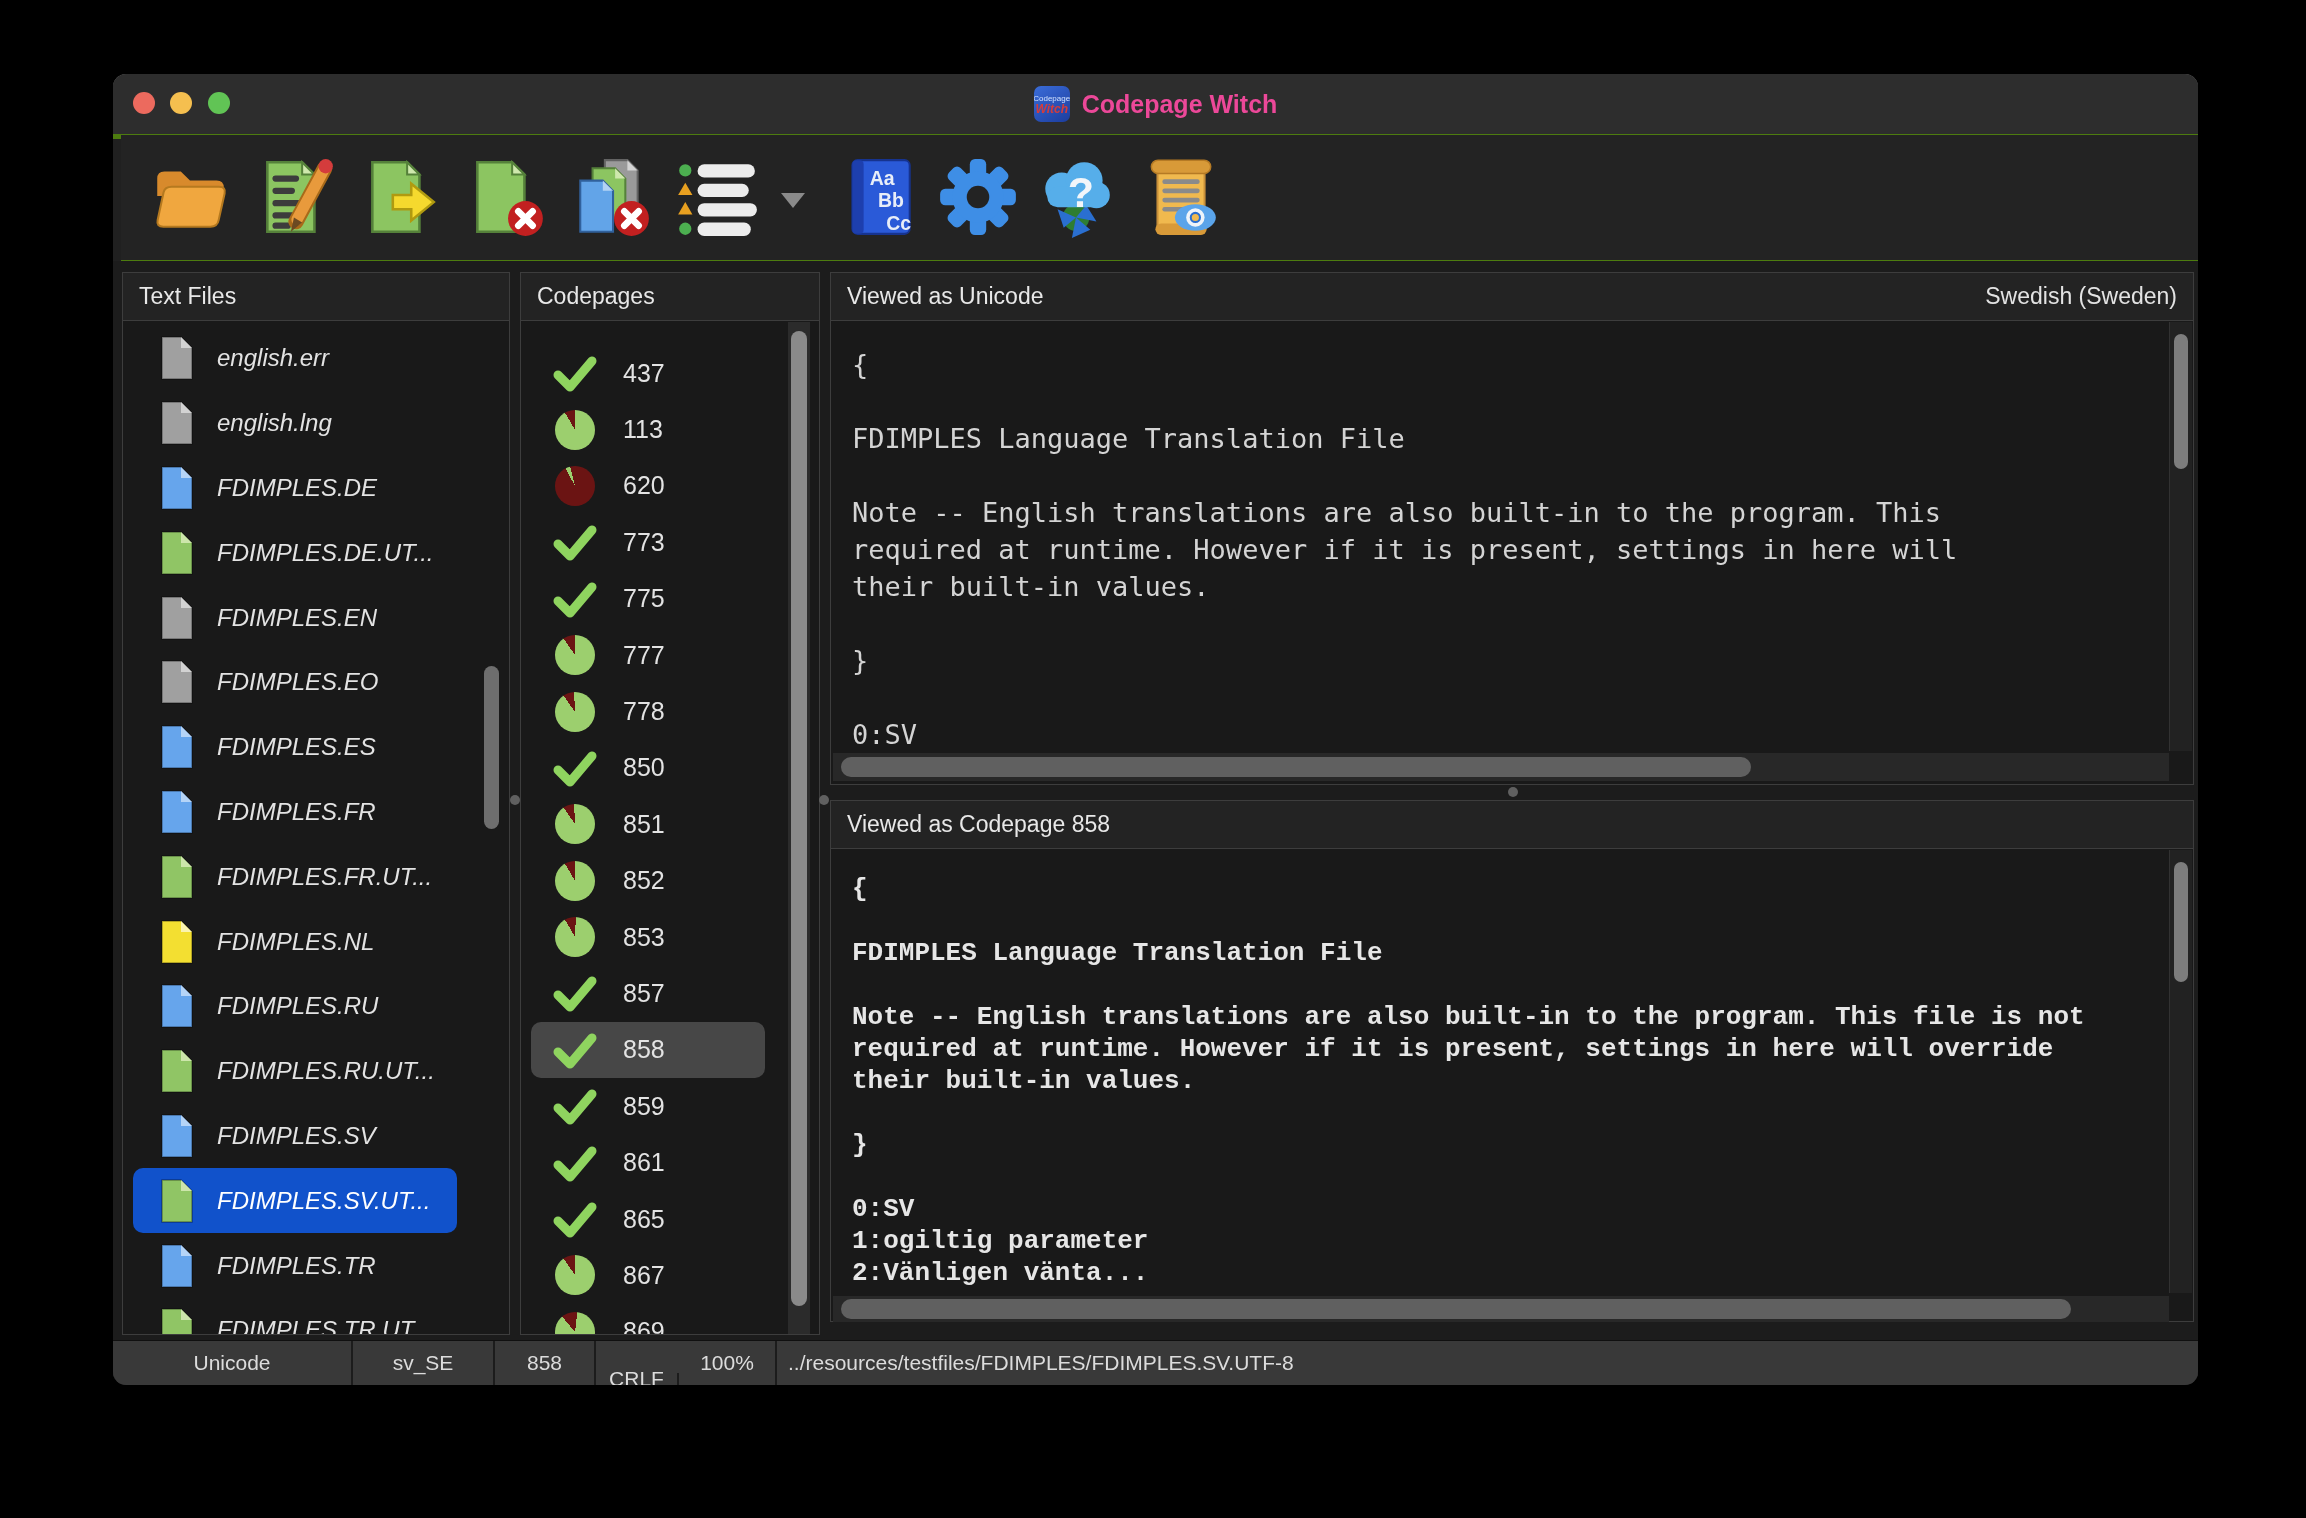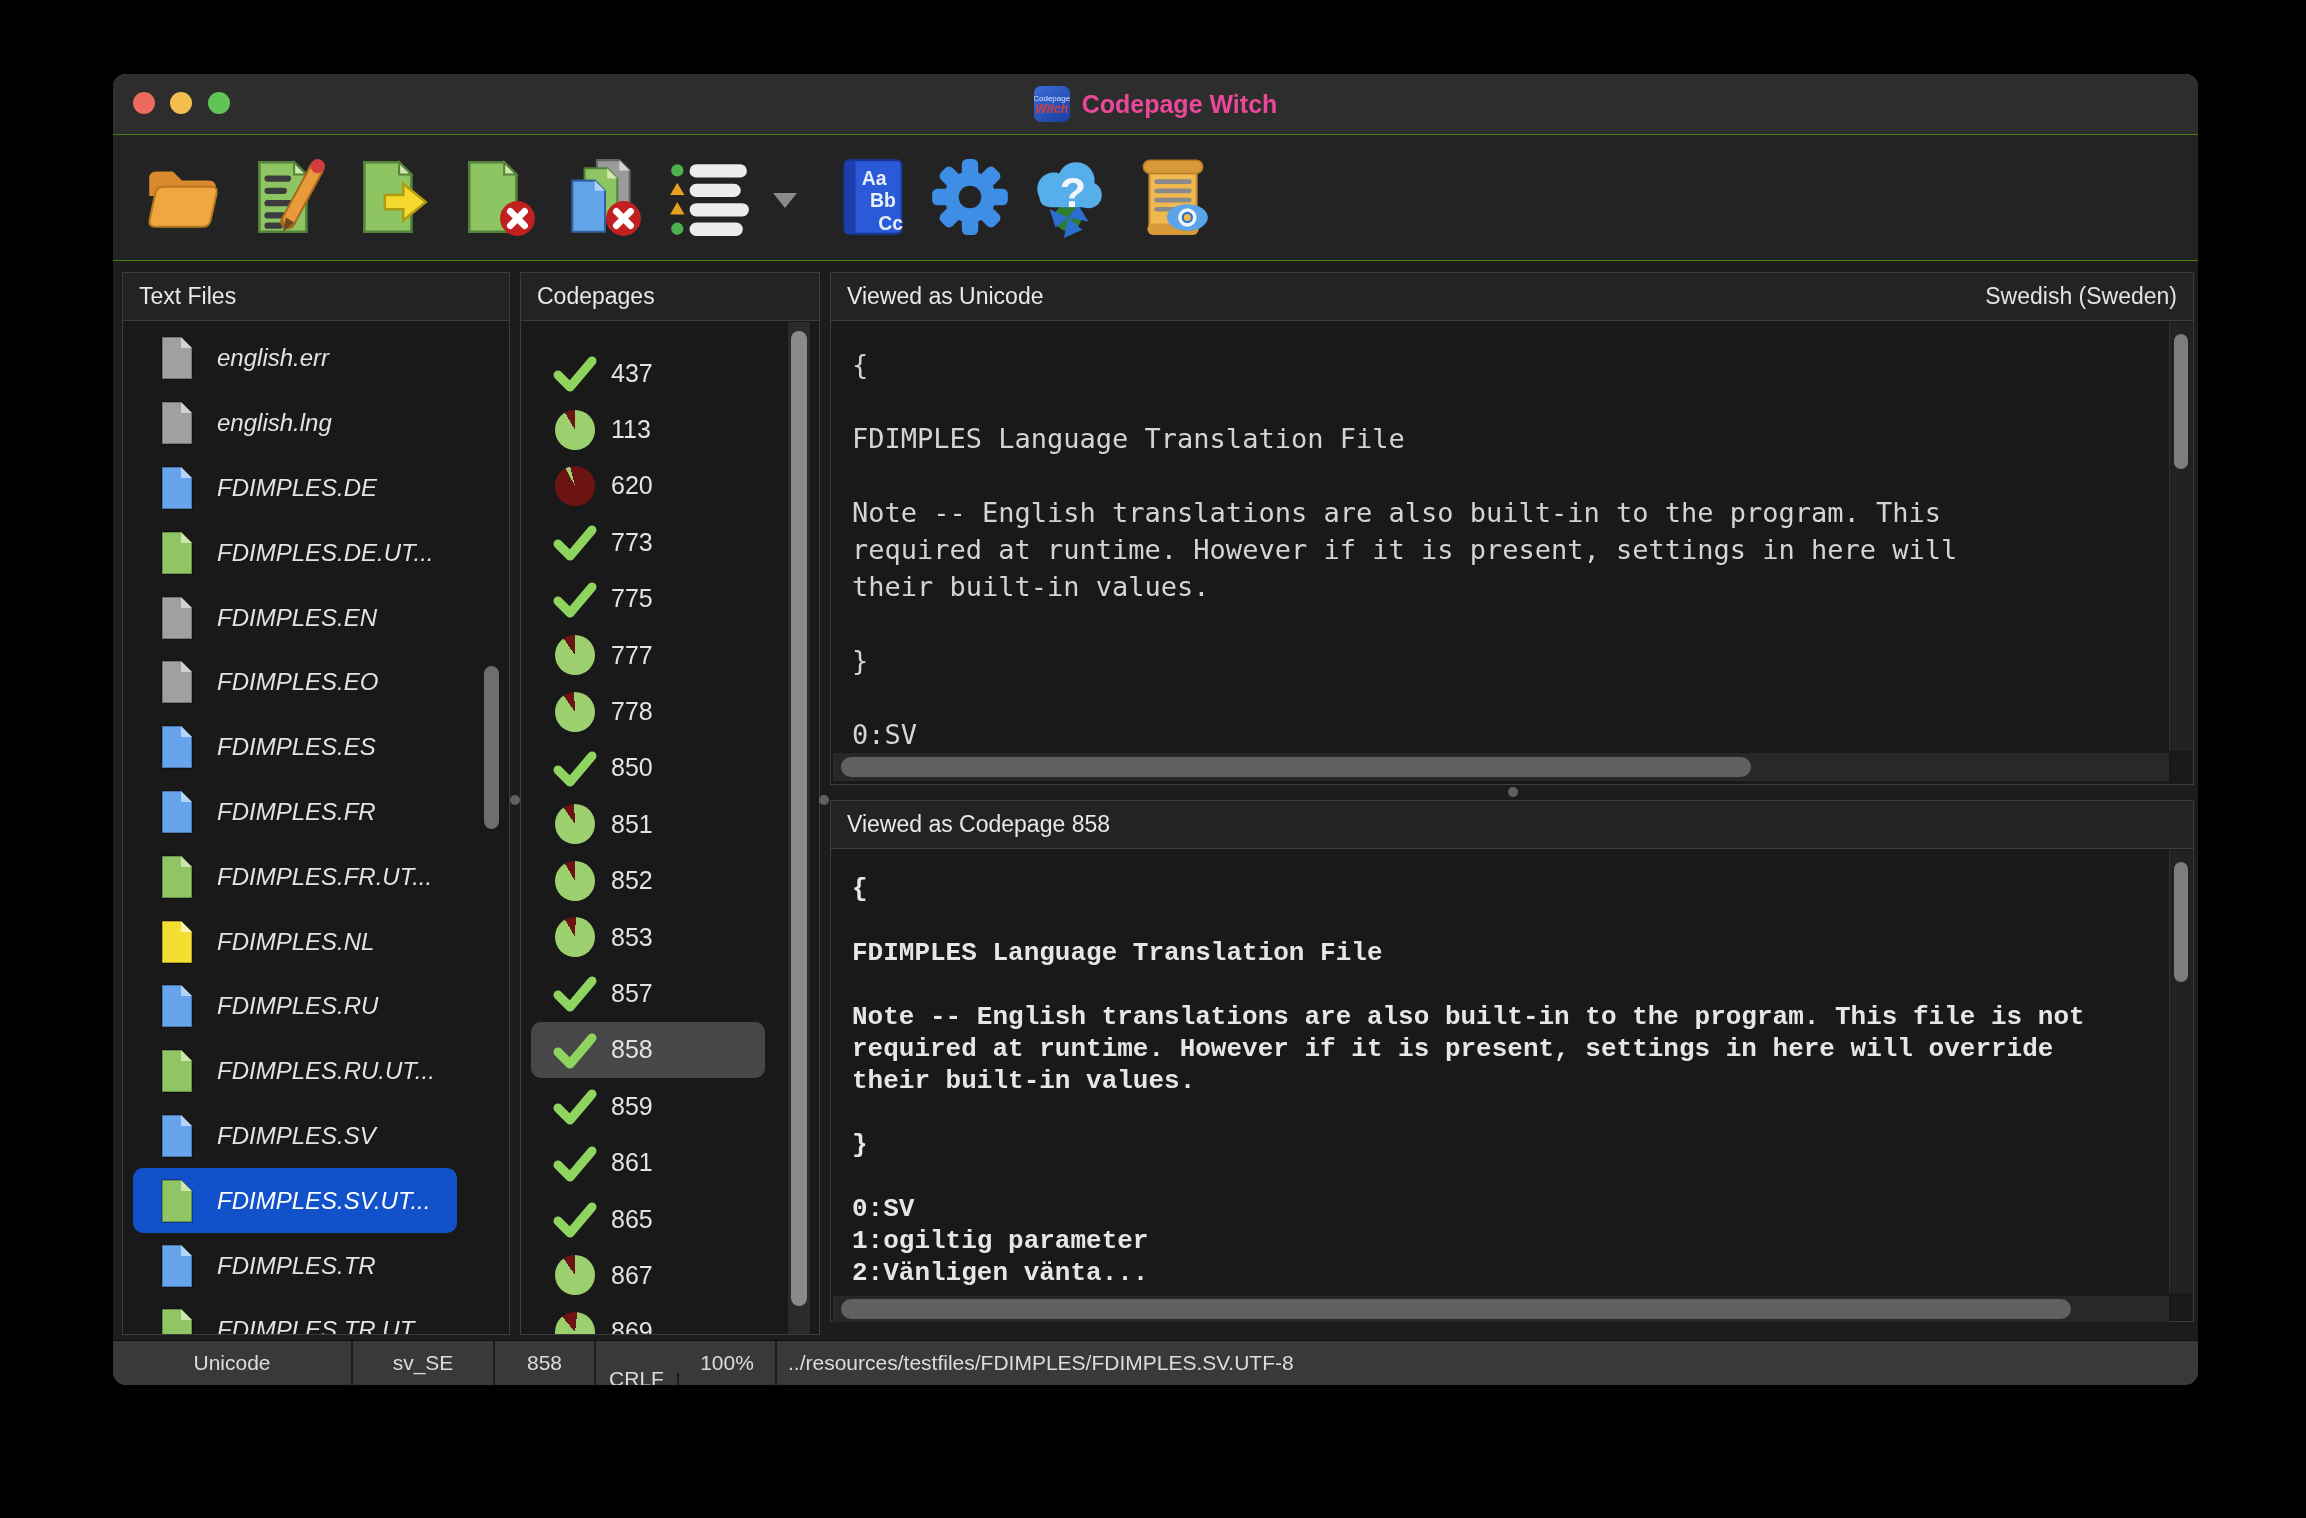--- a/index.html
+++ b/index.html
@@ -15,21 +15,21 @@
   .tl.yellow{left:57px;background:#f5bf4f;}
   .tl.green{left:95px;background:#61c455;}
   .title-wrap{position:absolute;left:0;right:0;top:0;height:60px;display:flex;align-items:center;
               justify-content:center;gap:12px;}
   .app-icon{width:36px;height:36px;border-radius:7px;background:linear-gradient(145deg,#3a6cd8,#1c3d9e);
             display:flex;flex-direction:column;align-items:center;justify-content:center;overflow:hidden;}
   .app-icon .t1{font-size:8px;color:#cfe0ff;line-height:9px;}
   .app-icon .t2{font-size:12px;font-weight:700;font-style:italic;color:#d43c3c;line-height:12px;}
   .title-text{font-size:25px;font-weight:700;color:#ec4899;}
   
-  .toolbar{position:absolute;left:0;top:61px;width:100%;height:125px;background:#232323;
+  .toolbar{position:absolute;left:8px;top:61px;width:100%;height:125px;background:#232323;
            border-bottom:1px solid #4d7c0f;}
   .tbtn{position:absolute;top:17px;width:86px;height:90px;border-radius:8px;}
   .tbtn svg{width:100%;height:100%;}
   .dd-arrow{position:absolute;top:58px;width:24px;height:15px;}
   
   .content-bg{position:absolute;left:0;top:187px;width:100%;height:1079px;background:#1c1c1c;}
   .panel{position:absolute;border:1px solid #3d3d3d;background:#191919;box-sizing:border-box;}
   .panel-header{position:absolute;left:0;top:0;width:100%;height:48px;background:#232323;
                 border-bottom:1px solid #3d3d3d;box-sizing:border-box;}
   .panel-header .ph-title{position:absolute;left:16px;top:0;line-height:47px;font-size:23px;color:#e8e8e8;}
@@ -42,21 +42,21 @@
   .flist{position:absolute;left:0;top:48px;right:0;bottom:0;overflow:hidden;padding-top:5px;}
   .frow{height:64.8px;margin:0 52px 0 10px;border-radius:10px;display:flex;align-items:center;
         padding-left:26px;box-sizing:border-box;gap:22px;}
   .frow.sel{background:#1152cb;}
   .frow .doc{width:36px;height:46px;flex:0 0 36px;}
   .flabel{font-size:24px;color:#e3e3e3;white-space:nowrap;font-style:italic;}
   .frow.sel .flabel{color:#fff;}
   
   .clist{position:absolute;left:0;top:48px;right:0;bottom:0;overflow:hidden;padding-top:24px;}
   .crow{height:56.4px;margin:0 54px 0 10px;border-radius:10px;display:flex;align-items:center;
-        padding-left:22px;box-sizing:border-box;gap:14px;}
+        padding-left:22px;box-sizing:border-box;gap:26px;}
   .crow.sel{background:#474747;}
   .crow .cicon{width:44px;height:44px;flex:0 0 44px;display:flex;align-items:center;justify-content:center;}
   .pie{width:40px;height:40px;border-radius:50%;}
   .clabel{font-size:25px;color:#e3e3e3;}
   
   .sb-thumb-v{position:absolute;border-radius:8px;background:#6e6e6e;}
   .cp-track{position:absolute;left:267px;top:49px;width:22px;height:1012px;background:#2b2b2b;}
   .cp-thumb{position:absolute;left:270px;top:58px;width:16px;height:975px;border-radius:8px;background:#8a8a8a;}
   .v-gutter{position:absolute;right:1px;top:49px;width:22px;background:#222;border-left:1px solid #323232;}
   .v-gutter .vth{position:absolute;left:4px;width:14px;border-radius:7px;background:#7d7d7d;}

